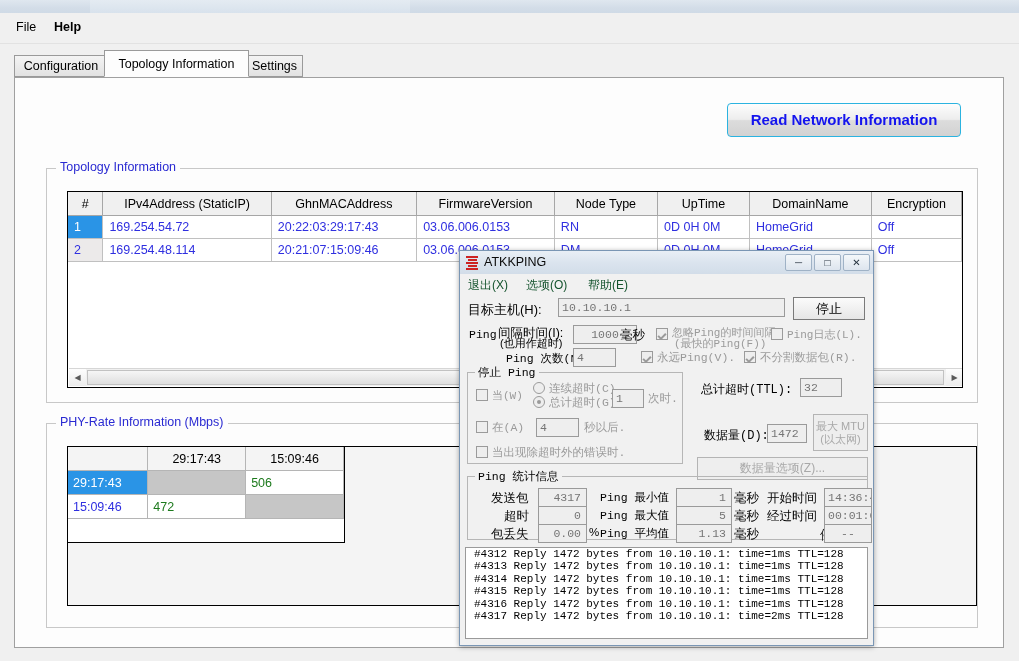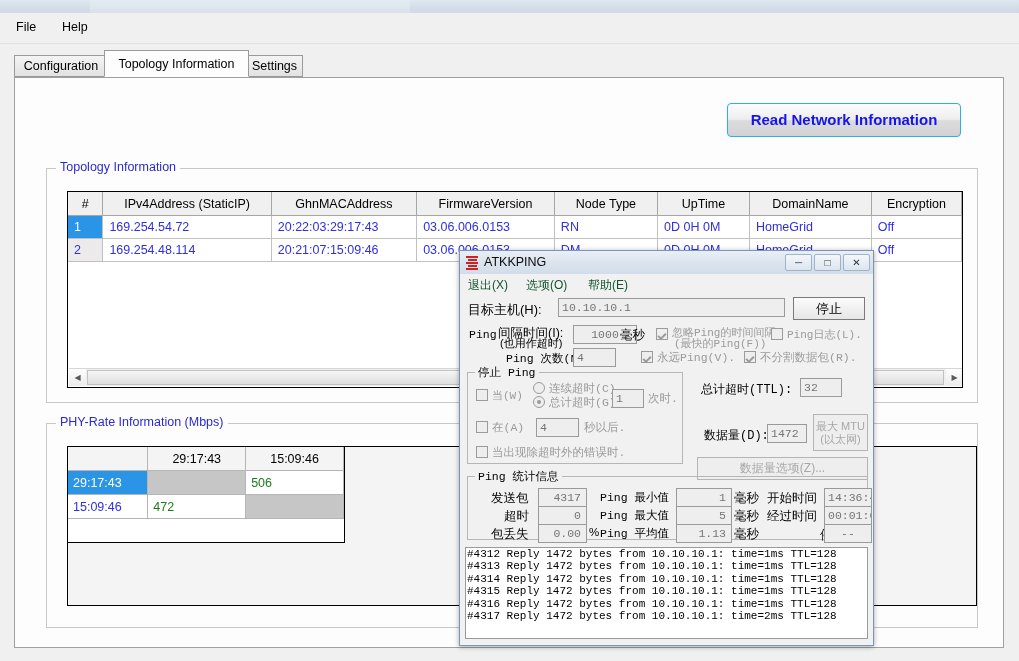--- a/index.html
+++ b/index.html
@@ -43,21 +43,21 @@
   }
   .menu-item {
     position: absolute;
     top: 6px;
     font-size: 12.5px;
     color: #000;
     padding: 1px 6px;
     cursor: default;
   }
   .menu-file { left: 10px; }
-  .menu-help { left: 56px; }
+  .menu-help { left: 48px; font-weight: bold; }
 
   
   .tabstrip {
     position: absolute;
     left: 0; top: 44px;
     width: 1019px; height: 34px;
     background: #f0f0f0;
   }
   .tab {
     position: absolute;
@@ -421,21 +421,21 @@
     background: #fff;
     border: 1px solid #9a9a9a;
     overflow: hidden;
   }
   .logbox .line {
     font-family: "Liberation Mono", monospace;
     font-size: 11px;
     color: #000;
     white-space: pre;
     line-height: 12.4px;
-    padding-left: 1px;
+    padding-left: 8px;
   }
 </style>
 </head>
 <body>
 
 <div id="app">
 
   <div class="titlebar">
     <div class="titlebar-inner"></div>
   </div>

